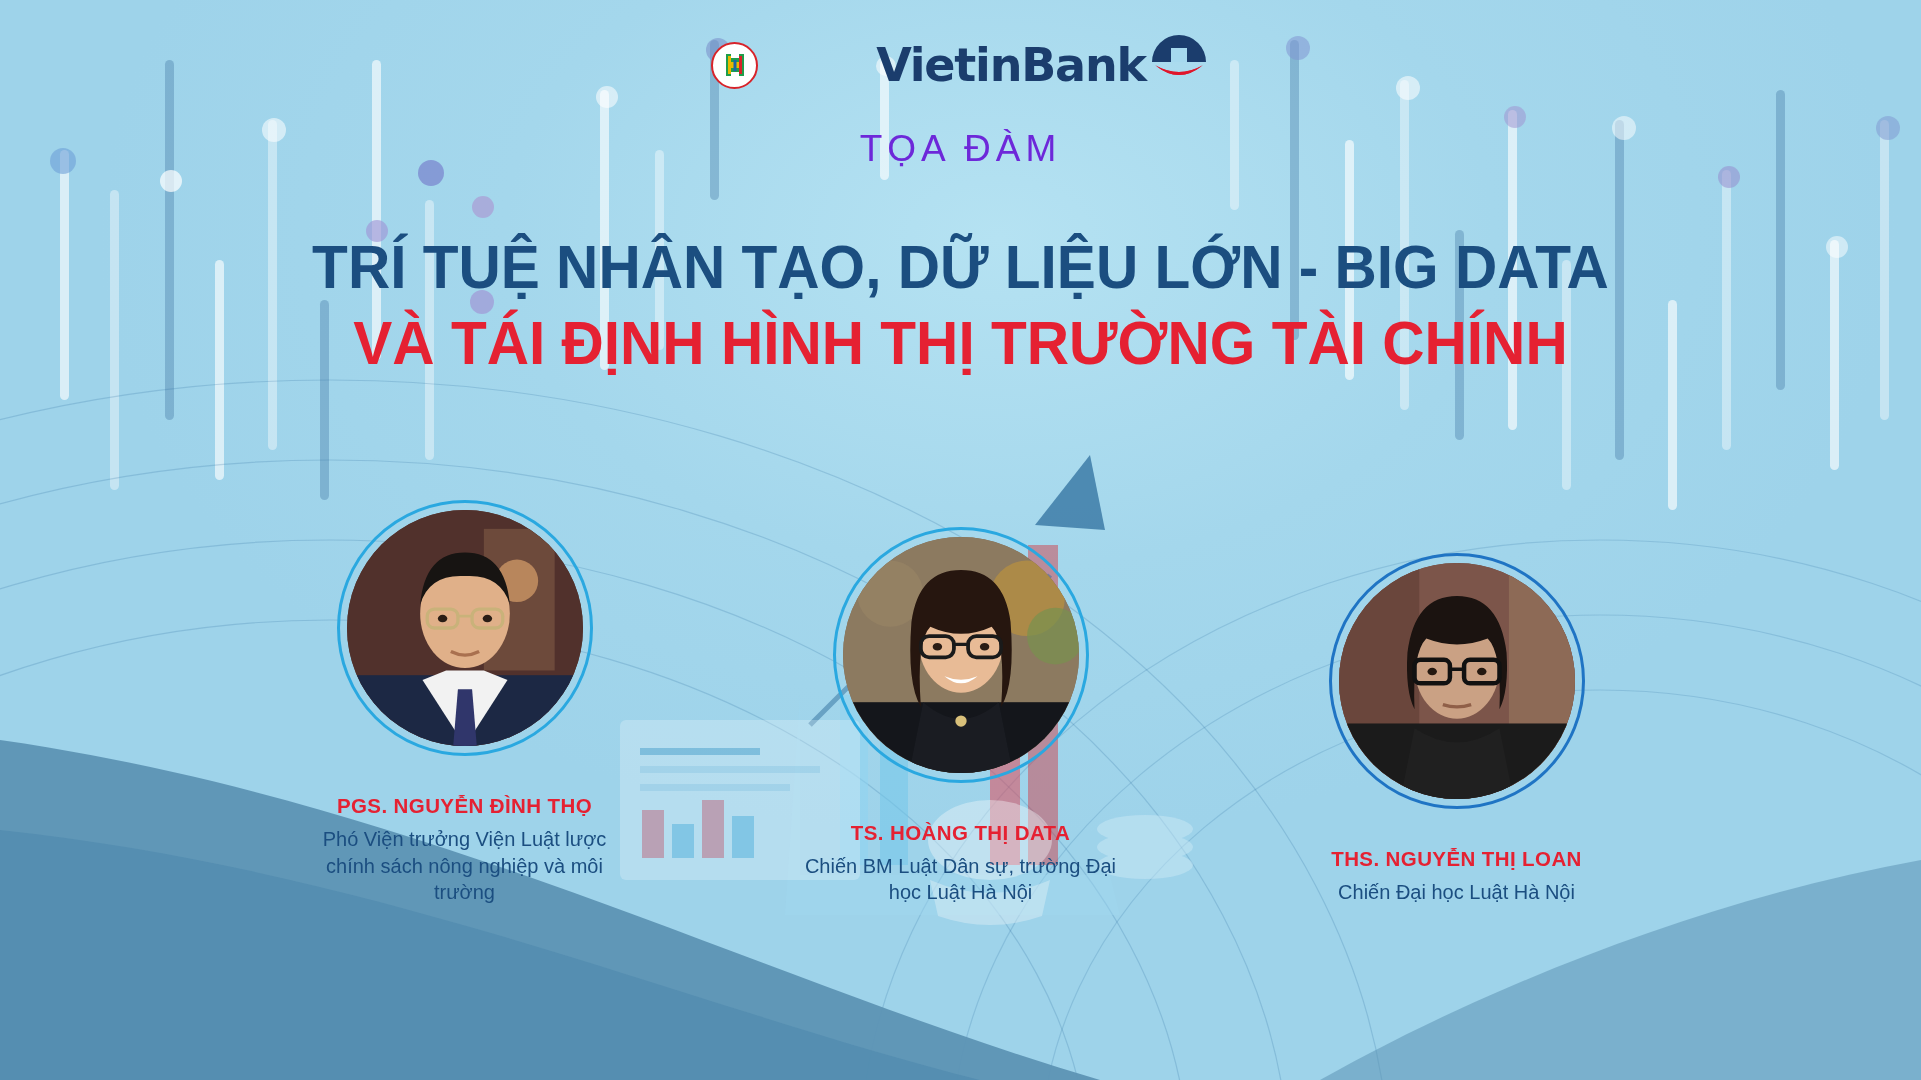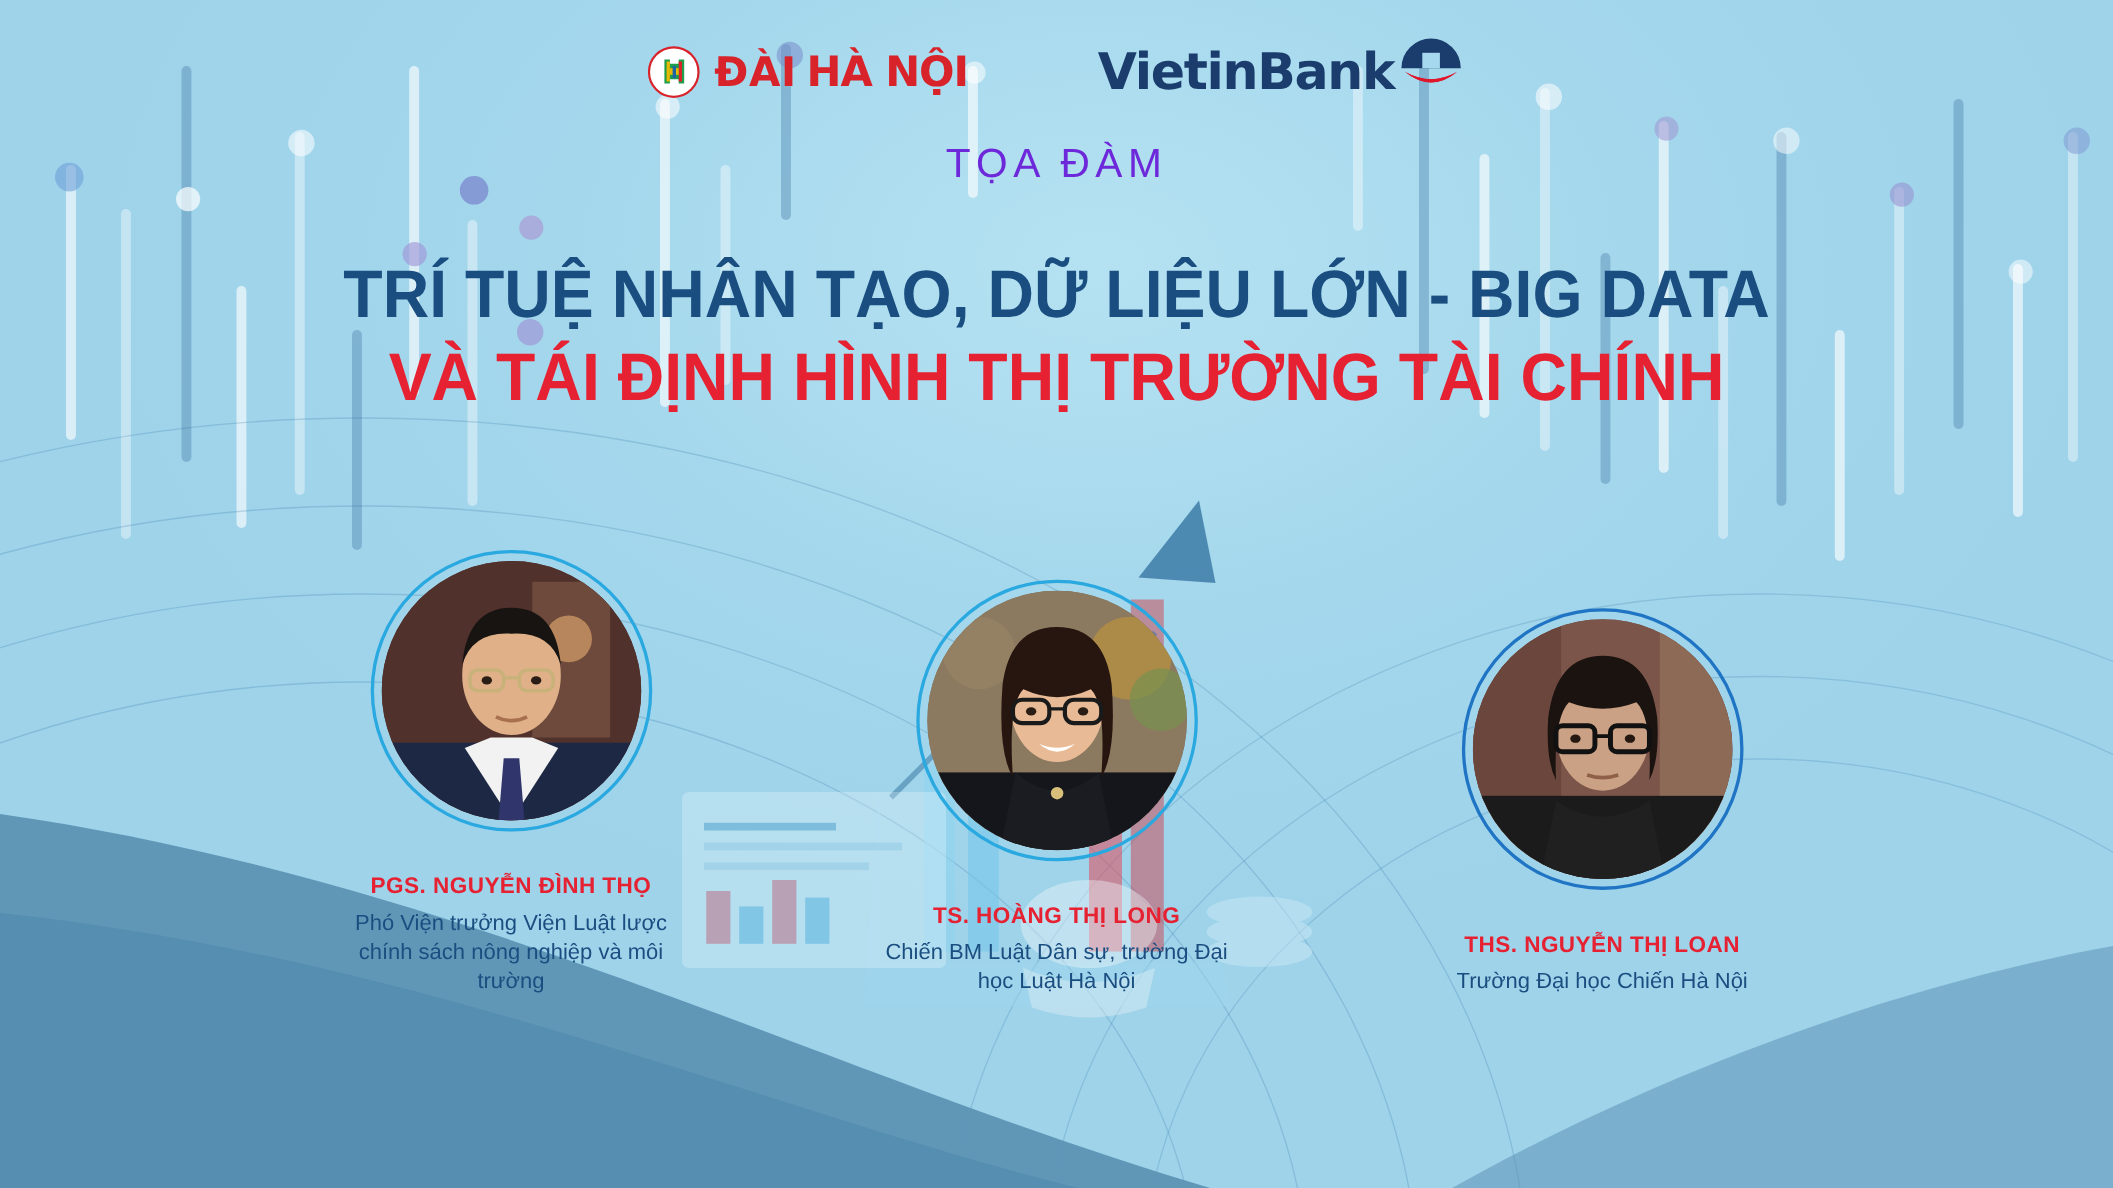--- a/index.html
+++ b/index.html
@@ -235,24 +235,20 @@
     <div class="logo-hanoi">
       <div class="hn-seal">
         <svg width="30" height="30" viewBox="0 0 30 30">
           <path d="M6 4 h5 v4 h8 v-4 h5 v22 h-5 v-4 h-8 v4 h-5 Z" fill="#1f9e4b"></path>
           <path d="M8 6 h3 v18 h-3 Z" fill="#e8b900"></path>
           <path d="M19 6 h3 v18 h-3 Z" fill="#d8232a"></path>
           <rect x="11" y="12" width="8" height="6" fill="#e8b900"></rect>
           <rect x="13.5" y="10" width="3" height="11" fill="#1b64a8"></rect>
         </svg>
       </div>
-      <div class="hn-word">
-        <span class="hn-dai">ĐÀI</span>
-        <span class="hn-city">HÀ NỘI</span>
-      </div>
     </div>
 
     <div class="logo-vtb">
       <span class="vtb-text">VietinBank</span>
       <svg width="62" height="58" viewBox="0 0 62 58" style="margin-left:-6px; margin-top:-16px;">
         <path d="M4 34 A27 27 0 0 1 58 34 Z" fill="#1b3d6d"></path>
         <rect x="23" y="20" width="16" height="14" fill="#a6d9ee"></rect>
         <path d="M8 38 q23 18 46 0 q-23 12 -46 0 Z" fill="#e0162b"></path>
         <path d="M7 37 q24 20 48 0 q-24 14 -48 0 Z" fill="#e0162b"></path>
       </svg>
@@ -305,21 +301,21 @@
             <rect x="33" y="42" width="14" height="9" rx="3.5" fill="none" stroke="#1a1a1a" stroke-width="1.6"></rect>
             <rect x="53" y="42" width="14" height="9" rx="3.5" fill="none" stroke="#1a1a1a" stroke-width="1.6"></rect>
             <line x1="47" y1="45.5" x2="53" y2="45.5" stroke="#1a1a1a" stroke-width="1.3"></line>
             <ellipse cx="40" cy="46.5" rx="2" ry="1.6" fill="#2a1d15"></ellipse>
             <ellipse cx="60" cy="46.5" rx="2" ry="1.6" fill="#2a1d15"></ellipse>
             <path d="M43 59 q7 6 14 0 q-7 3 -14 0 Z" fill="#fff"></path>
             <circle cx="50" cy="78" r="2.4" fill="#d9c07a"></circle>
           </svg>
         </div>
       </div>
-      <div class="sp-name">TS. HOÀNG THỊ LONG</div>
+      <div class="sp-name">TS. HOÀNG THỊ DATA</div>
       <div class="sp-role">Chiến BM Luật Dân sự, trường Đại học Luật Hà Nội</div>
     </div>
 
     <div class="speaker">
       <div class="ring blue">
         <div class="photo" style="background:#6f4a3f;">
           <svg viewBox="0 0 100 100" preserveAspectRatio="xMidYMid slice">
             <rect width="100" height="100" fill="#7c554a"></rect>
             <rect x="0" y="0" width="34" height="100" fill="#6a463c"></rect>
             <rect x="72" y="0" width="28" height="100" fill="#8d6a56"></rect>
@@ -330,17 +326,17 @@
             <rect x="32" y="41" width="15" height="10" rx="2.5" fill="none" stroke="#111" stroke-width="1.9"></rect>
             <rect x="53" y="41" width="15" height="10" rx="2.5" fill="none" stroke="#111" stroke-width="1.9"></rect>
             <line x1="47" y1="45" x2="53" y2="45" stroke="#111" stroke-width="1.5"></line>
             <ellipse cx="39.5" cy="46" rx="2" ry="1.6" fill="#241810"></ellipse>
             <ellipse cx="60.5" cy="46" rx="2" ry="1.6" fill="#241810"></ellipse>
             <path d="M44 60 q6 2 12 0" fill="none" stroke="#8f5f48" stroke-width="1.4"></path>
           </svg>
         </div>
       </div>
       <div class="sp-name">THS. NGUYỄN THỊ LOAN</div>
-      <div class="sp-role">Trường Đại học Chiến Hà Nội</div>
+      <div class="sp-role">Chiến Đại học Luật Hà Nội</div>
     </div>
 
   </div>
 </div>
 
 </body></html>

